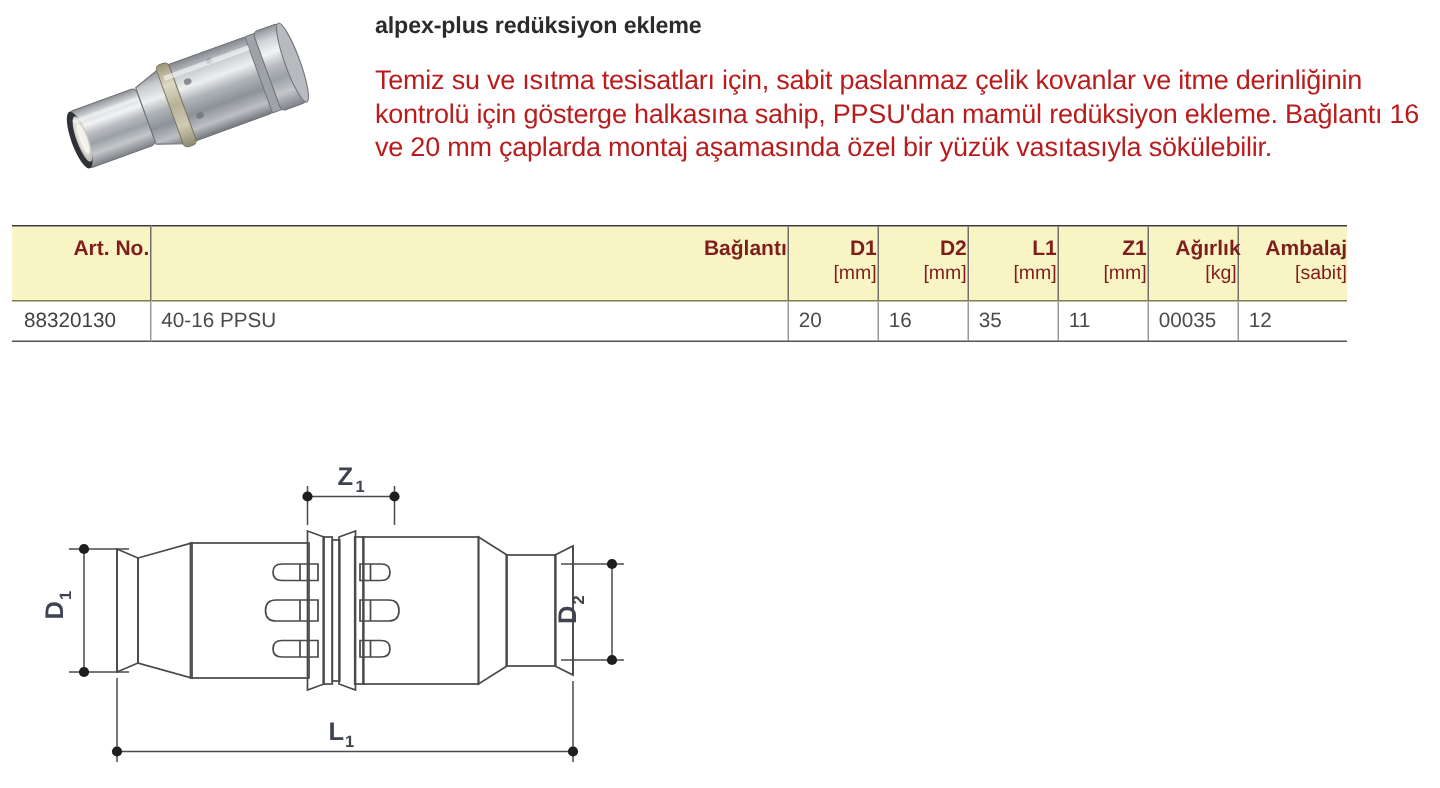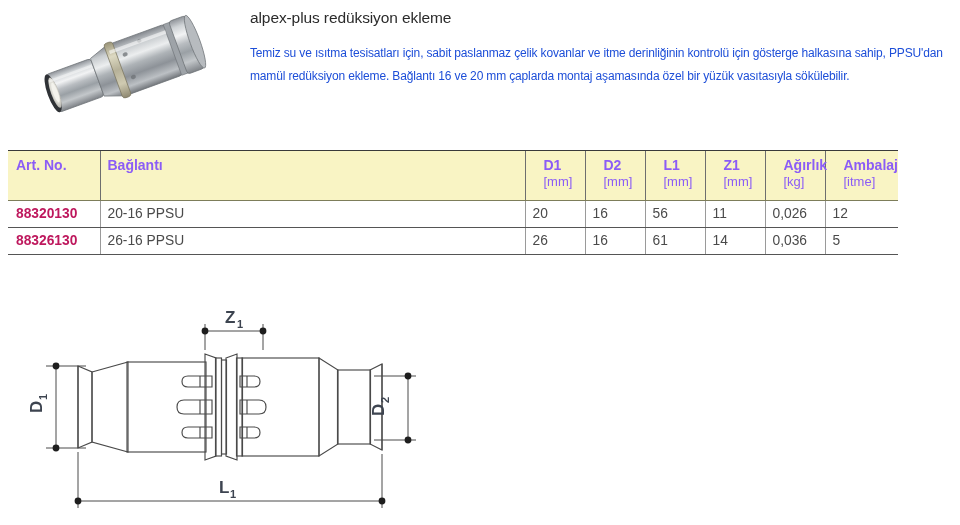--- a/index.html
+++ b/index.html
@@ -23,54 +23,54 @@
     width: 210px;
     height: 118px;
   }
 
   
   #product-heading {
     position: absolute;
     left: 250px;
     top: 9px;
     font-size: 15.5px;
-    font-weight: normal;
+    font-weight: bold;
     color: #2b2b2b;
     letter-spacing: -0.1px;
   }
   #product-description {
     position: absolute;
     left: 250px;
     top: 42px;
     width: 700px;
-    font-size: 12px;
+    font-size: 18px;
     line-height: 22.5px;
-    color: #1d4ed8;
+    color: #b91c1c;
     letter-spacing: -0.15px;
   }
 
   
   #spec-table {
     position: absolute;
     left: 8px;
     top: 150px;
     width: 890px;
     border-collapse: collapse;
     table-layout: fixed;
     font-size: 13.5px;
   }
   #spec-table thead th {
     background: #f9f4c4;
     border-top: 1.6px solid #3a3a3a;
     border-bottom: 1.6px solid #7d7d5a;
     border-left: 1.4px solid #6e6e6e;
-    text-align: left;
+    text-align: right;
     vertical-align: top;
     font-weight: bold;
-    color: #8b5cf6;
+    color: #7f1d1d;
     padding: 6px 0 7px 7px;
     height: 36px;
     font-size: 14px;
     line-height: 16.5px;
   }
   #spec-table thead th.first-col { border-left: none; padding-left: 8px; }
   #spec-table thead th.unit-head { padding-left: 18px; }
   #spec-table thead th span.unit {
     display: block;
     font-size: 13px;
@@ -81,22 +81,22 @@
     border-left: 1.4px solid #9a9a9a;
     padding: 2px 0 3px 7px;
     height: 21px;
     color: #4a4a4a;
     font-size: 13.8px;
     vertical-align: middle;
   }
   #spec-table tbody td.artno {
     border-left: none;
     padding-left: 8px;
-    font-weight: bold;
-    color: #be185d;
+    font-weight: normal;
+    color: #404040;
     margin-left: 42px;
   }
   #spec-table tbody tr:last-child td { border-bottom: 1.3px solid #555555; }
 
   
   #technical-drawing {
     position: absolute;
     left: 16px;
     top: 288px;
     width: 490px;
@@ -204,44 +204,34 @@
       <th class="unit-head">
         <span>Z1</span>
         <span class="unit">[mm]</span>
       </th>
       <th class="unit-head">
         <span>Ağırlık</span>
         <span class="unit">[kg]</span>
       </th>
       <th class="unit-head">
         <span>Ambalaj</span>
-        <span class="unit">[itme]</span>
+        <span class="unit">[sabit]</span>
       </th>
     </tr>
   </thead>
   <tbody>
     <tr>
       <td class="artno">88320130</td>
-      <td>20-16 PPSU</td>
+      <td>40-16 PPSU</td>
       <td>20</td>
       <td>16</td>
-      <td>56</td>
+      <td>35</td>
       <td>11</td>
-      <td>0,026</td>
+      <td>00035</td>
       <td>12</td>
-    </tr>
-    <tr>
-      <td class="artno">88326130</td>
-      <td>26-16 PPSU</td>
-      <td>26</td>
-      <td>16</td>
-      <td>61</td>
-      <td>14</td>
-      <td>0,036</td>
-      <td>5</td>
     </tr>
   </tbody>
 </table>
 
 <svg id="technical-drawing" viewBox="0 0 490 235">
   <g fill="none" stroke="#4a4a4a" stroke-width="1.15" stroke-linejoin="miter">
 
     <path d="M62,78 L76,84 L76,154 L62,160 Z"></path>
     <line x1="62" y1="78" x2="62" y2="160"></line>
 

